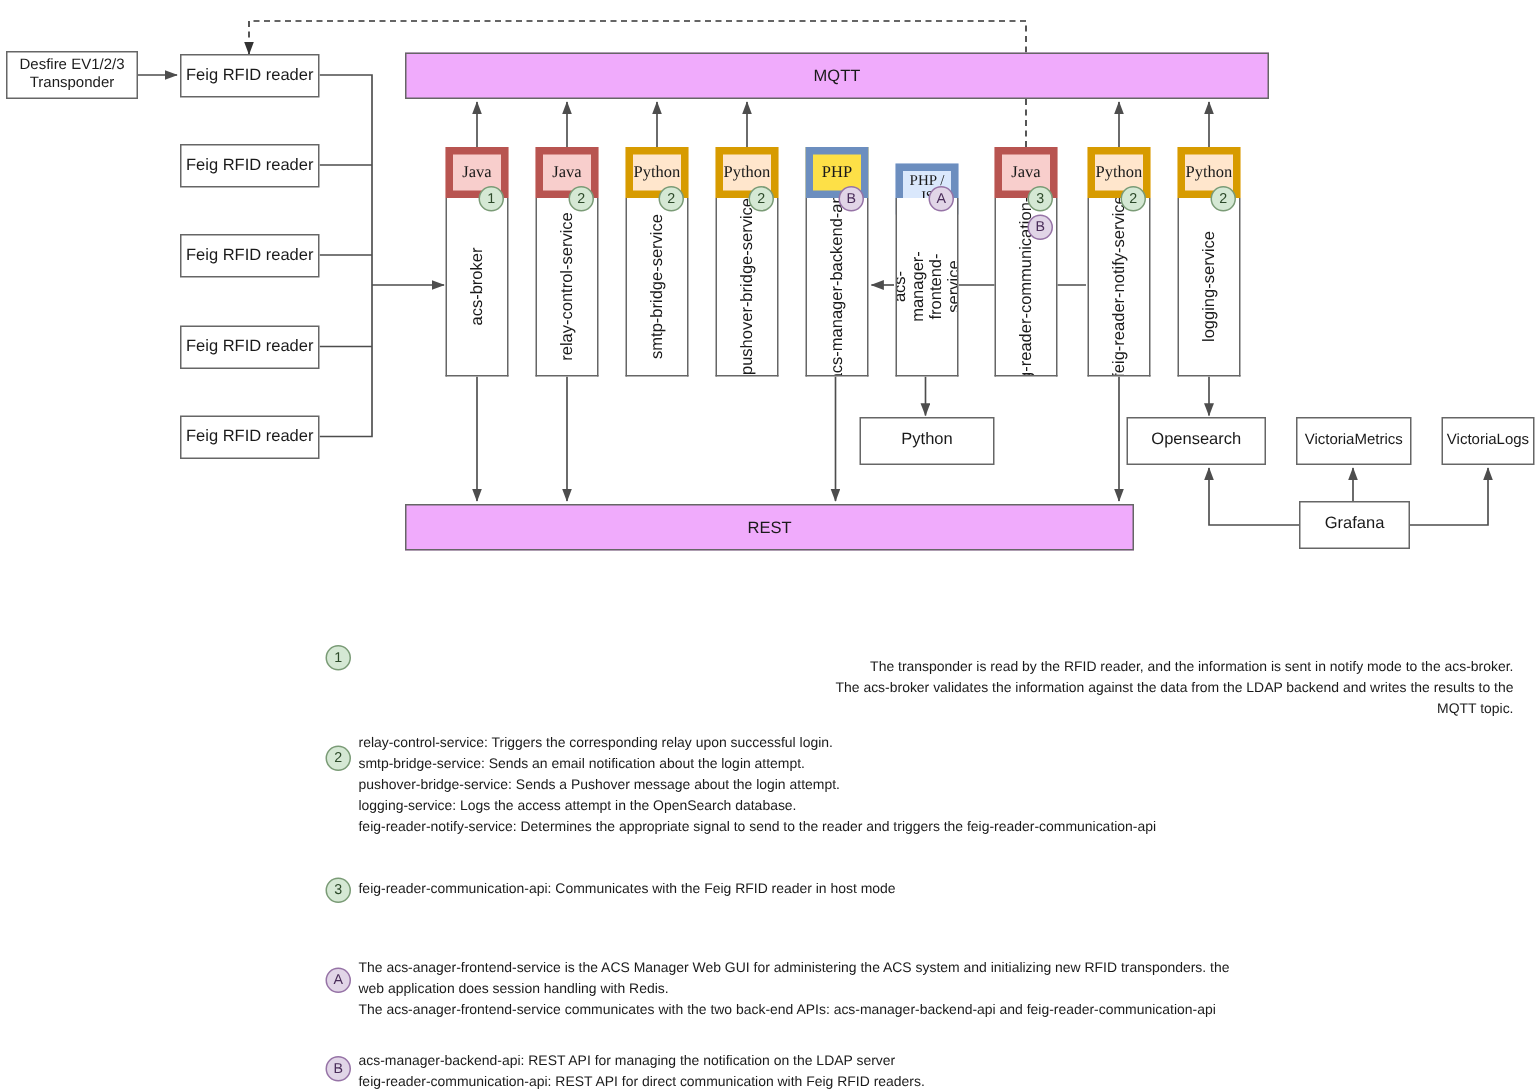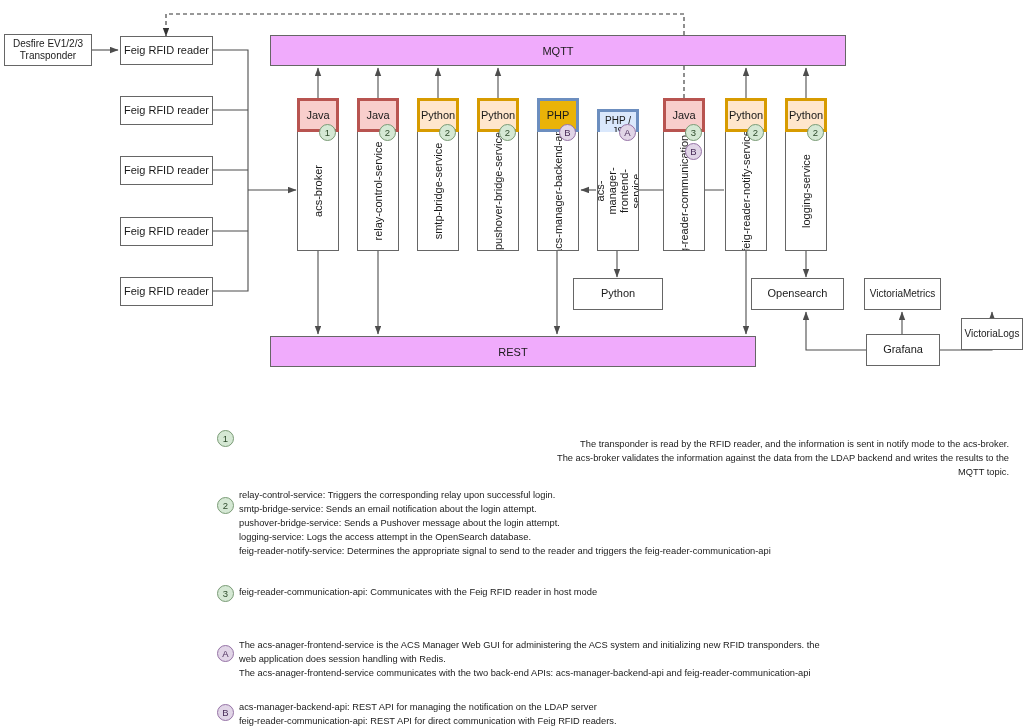--- a/index.html
+++ b/index.html
@@ -1,20 +1,20 @@
 <!DOCTYPE html>
 <html><head>
 <meta charset="utf-8">
 <style>
   html,body{margin:0;padding:0;background:#ffffff;}
   body{width:1024px;height:728px;position:relative;font-family:"Liberation Sans","DejaVu Sans",sans-serif;color:#000;overflow:hidden;}
   #canvas{position:absolute;left:0;top:0;width:1024px;height:728px;}
   .box{position:absolute;box-sizing:border-box;border:1px solid #666;background:#fff;display:flex;align-items:center;justify-content:center;text-align:center;font-size:11px;line-height:1.25;color:#1a1a1a;}
   .svc{position:absolute;box-sizing:border-box;}
-  .svc .hdr{position:absolute;left:0;top:0;width:100%;height:34px;box-sizing:border-box;border:3px solid #0f172a;display:flex;align-items:center;justify-content:center;font-size:11px;line-height:1.15;text-align:center;color:#1a1a1a;}
+  .svc .hdr{position:absolute;left:0;top:0;width:100%;height:34px;box-sizing:border-box;border:5px solid #0f172a;display:flex;align-items:center;justify-content:center;font-size:11px;line-height:1.15;text-align:center;color:#1a1a1a;font-family:Liberation Serif, serif;}
   .svc .body{position:absolute;left:0;top:34px;width:100%;bottom:0;box-sizing:border-box;border:1px solid #666;border-top:none;background:#fff;overflow:hidden;}
   .svc .vlabel{position:absolute;left:50%;top:50%;transform:translate(-50%,-50%) rotate(-90deg);transform-origin:center center;white-space:nowrap;font-size:11px;color:#1a1a1a;text-align:center;}
   .badge{position:absolute;width:17px;height:17px;border-radius:50%;box-sizing:border-box;border:1px solid #7a9b76;background:#d5e8d4;font-size:9.5px;display:flex;align-items:center;justify-content:center;color:#2d4a2a;z-index:5;}
   .badge.purple{border-color:#9673a6;background:#e1d5e7;color:#4a2d5a;}
   .bar{position:absolute;box-sizing:border-box;border:1px solid #666;background:#f0abfc;display:flex;align-items:center;justify-content:center;font-size:11px;color:#1a1a1a;}
   .legend-badge{position:absolute;width:17px;height:17px;border-radius:50%;box-sizing:border-box;border:1px solid #7a9b76;background:#d5e8d4;font-size:9.5px;display:flex;align-items:center;justify-content:center;color:#2d4a2a;}
   .legend-badge.purple{border-color:#9673a6;background:#e1d5e7;color:#4a2d5a;}
   .legend-text{position:absolute;font-size:9.3px;line-height:1.5;color:#1a1a1a;white-space:pre-line;}
 </style>
 </head>
@@ -113,21 +113,21 @@
 
 <div class="svc" style="left:477px;top:98px;width:42px;height:153px;">
   <div class="hdr" style="background:#ffe6cc;border-color:#d79b00;white-space:pre-line;">Python</div>
   <div class="body">
       <span class="vlabel">pushover-bridge-service</span>
     </div>
   <div class="badge" style="left:22px;top:26px;">2</div>
 </div>
 
 <div class="svc" style="left:537px;top:98px;width:42px;height:153px;">
-  <div class="hdr" style="background:#eab308;border-color:#6c8ebf;white-space:pre-line;">PHP</div>
+  <div class="hdr" style="background:#fde047;border-color:#6c8ebf;white-space:pre-line;">PHP</div>
   <div class="body">
       <span class="vlabel">acs-manager-backend-api</span>
     </div>
   <div class="badge purple" style="left:22px;top:26px;">B</div>
 </div>
 
 <div class="svc" style="left:597px;top:98px;width:42px;height:153px;">
   <div class="hdr" style="background:#dae8fc;border-color:#6c8ebf;white-space:pre-line;font-size:10px;margin-top:11px;">PHP /
 JS</div>
   <div class="body">
@@ -157,21 +157,21 @@
   <div class="hdr" style="background:#ffe6cc;border-color:#d79b00;white-space:pre-line;">Python</div>
   <div class="body">
       <span class="vlabel">logging-service</span>
     </div>
   <div class="badge" style="left:22px;top:26px;">2</div>
 </div>
 
 <div class="box" style="left:573px;top:278px;width:90px;height:32px;">Python</div>
 <div class="box" style="left:751px;top:278px;width:93px;height:32px;">Opensearch</div>
 <div class="box" style="left:864px;top:278px;width:77px;height:32px;font-size:10px;">VictoriaMetrics</div>
-<div class="box" style="left:961px;top:278px;width:62px;height:32px;font-size:10px;margin-top:40px;">VictoriaLogs</div>
+<div class="box" style="left:961px;top:278px;width:62px;height:32px;font-size:10px;">VictoriaLogs</div>
 <div class="box" style="left:866px;top:334px;width:74px;height:32px;">Grafana</div>
 
 <div class="legend-badge" style="left:217px;top:430px;">1</div>
 <div class="legend-text" style="left:239px;top:438px;width:770px;text-align:right;">The transponder is read by the RFID reader, and the information is sent in notify mode to the acs-broker.
 The acs-broker validates the information against the data from the LDAP backend and writes the results to the
 MQTT topic.</div>
 
 <div class="legend-badge" style="left:217px;top:497px;">2</div>
 <div class="legend-text" style="left:239px;top:489px;width:780px;">relay-control-service: Triggers the corresponding relay upon successful login.
 smtp-bridge-service: Sends an email notification about the login attempt.

